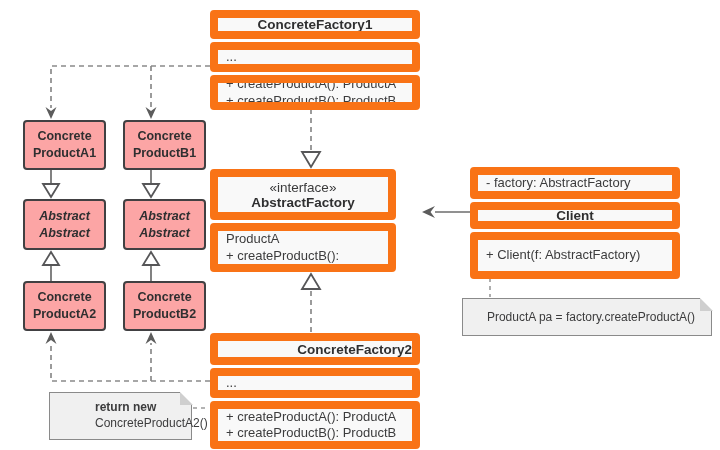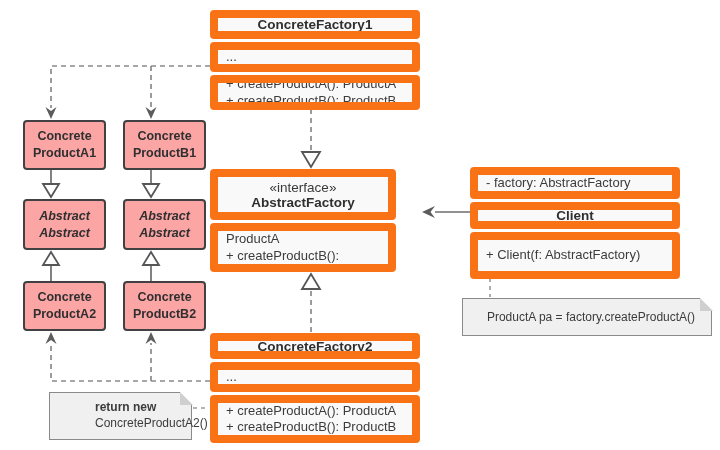--- a/index.html
+++ b/index.html
@@ -179,21 +179,21 @@
       <span class="stereotype">«interface»</span>
       <span>AbstractFactory</span>
     </div>
     <div class="compartment c-rows" style="height:49px;">
       <div>+ createProductA(): ProductA</div>
       <div>+ createProductB(): ProductB</div>
     </div>
   </div>
 
   <div class="uml-class" style="left:210px; top:333px; width:210px;">
-    <div class="compartment c-title" style="height:26px;">
+    <div class="compartment c-title" style="height:32px;align-items:flex-end;">
       <span>ConcreteFactory2</span>
     </div>
     <div class="compartment c-rows" style="height:30px;">
       <div>...</div>
     </div>
     <div class="compartment c-rows" style="height:48px;">
       <div>+ createProductA(): ProductA</div>
       <div>+ createProductB(): ProductB</div>
     </div>
   </div>

